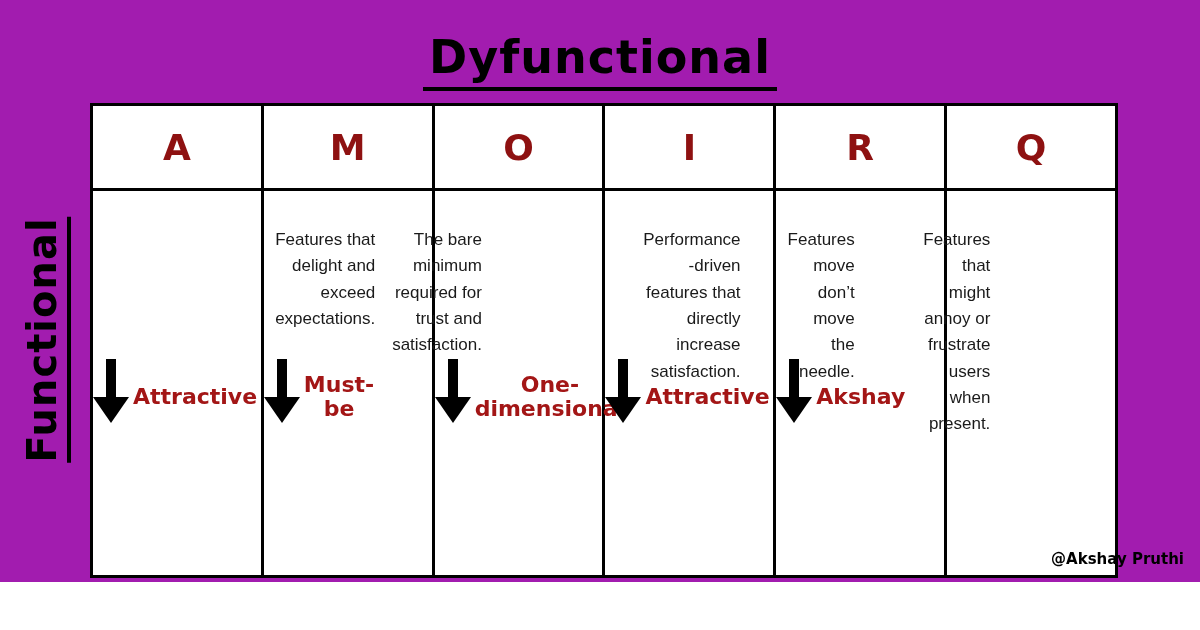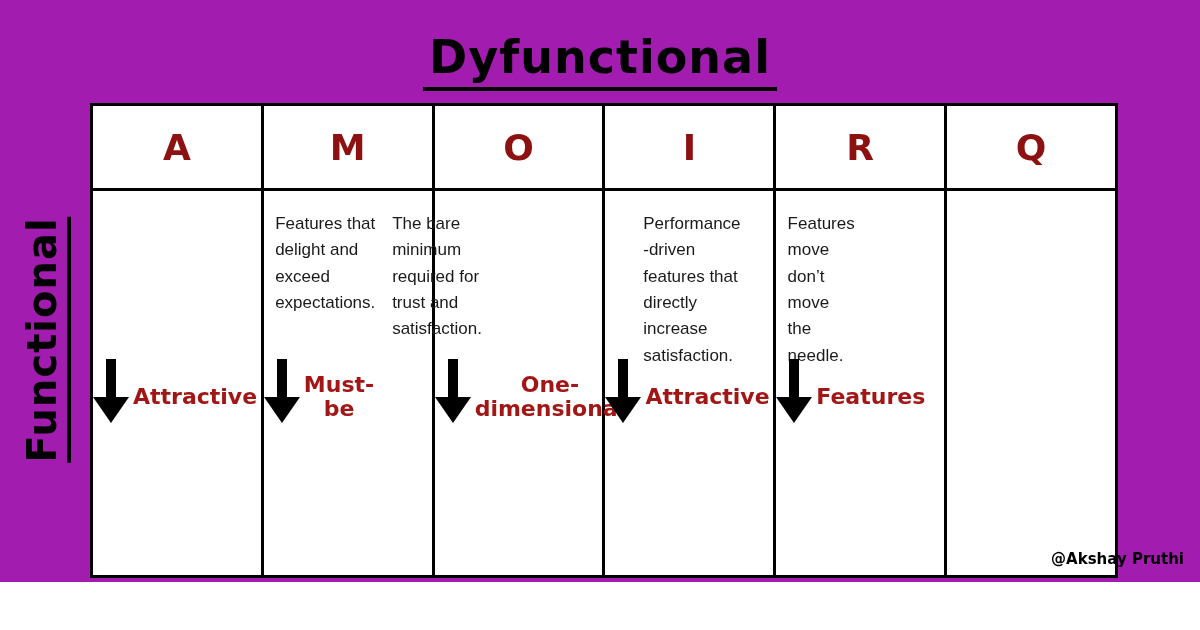--- a/index.html
+++ b/index.html
@@ -115,22 +115,23 @@
   }
   .kano-col:nth-child(6) .cat-label {
     font-size: 18px;
   }
   .desc {
     align-self: stretch;
     padding: 4px 13px 0 14px;
     font-size: 17px;
     line-height: 1.55;
     color: #1a1a1a;
-    text-align: left;
+    text-align: right;
     font-family: "Liberation Sans", sans-serif;
+    margin-top: 16px;
   }
 
   
   .attribution {
     position: absolute;
     right: 16px;
     bottom: 14px;
     font-family: "DejaVu Sans", sans-serif;
     font-weight: 700;
     font-size: 15px;
@@ -199,21 +200,22 @@
       </div>
     </div>
 
     <div class="kano-col">
       <div class="letter-cell">R</div>
       <div class="body-cell">
         <svg class="arrow-icon" viewBox="0 0 36 64" xmlns="http://www.w3.org/2000/svg">
             <rect x="13" y="0" width="10" height="40" fill="#000"></rect>
             <polygon points="0,38 36,38 18,64" fill="#000"></polygon>
           </svg>
-        <div class="cat-label">Features</div>
+        <div class="cat-label">Akshay</div>
+        <div class="desc">Features that might annoy or frustrate users when present.</div>
       </div>
     </div>
 
     <div class="kano-col">
       <div class="letter-cell">Q</div>
     </div>
 
   </div>
 
   <div class="attribution">@Akshay Pruthi</div>

